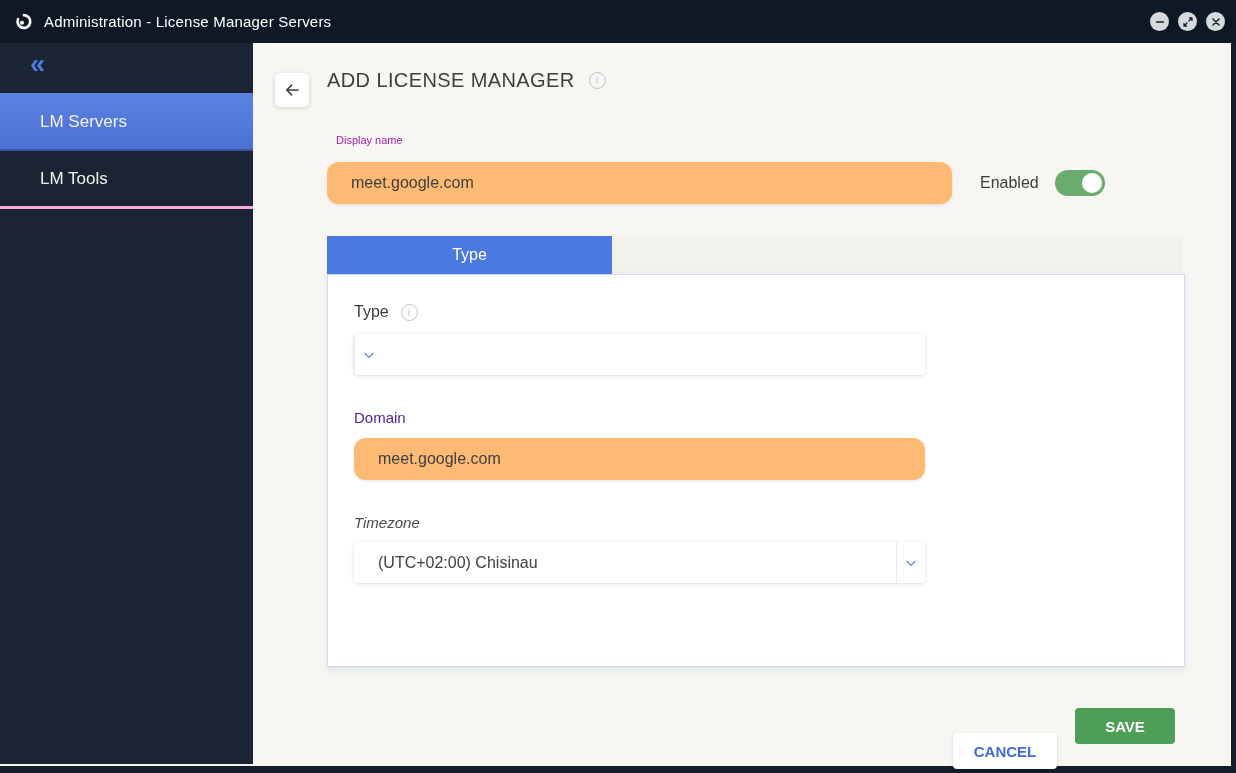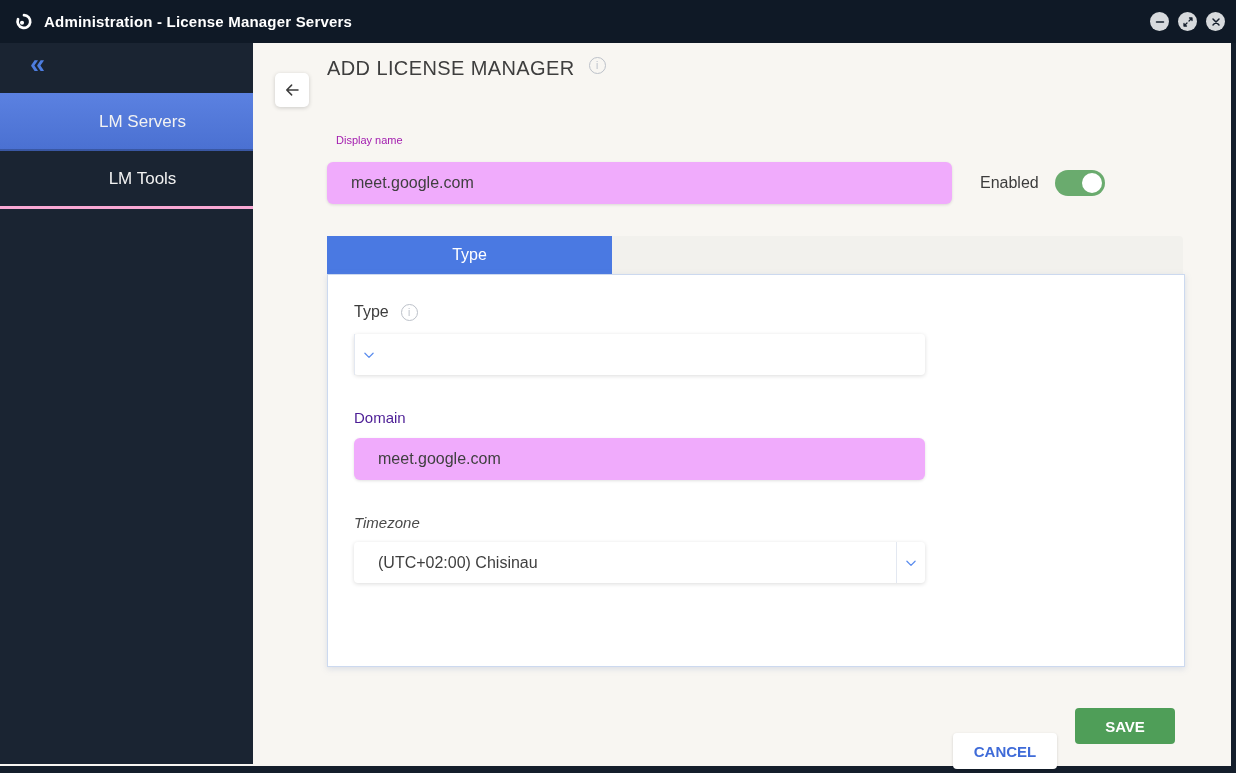--- a/index.html
+++ b/index.html
@@ -3,51 +3,51 @@
 <meta charset="utf-8">
 <style>
   * { box-sizing: border-box; }
   body { margin: 0; font-family: "Liberation Sans", sans-serif; }
   #app { position: relative; width: 1236px; height: 773px; background: #141e2b; overflow: hidden; }
 
   
   #titlebar { position: absolute; left: 0; top: 0; width: 1236px; height: 43px;
               background: #0f1926; display: flex; align-items: center; }
   .logo { margin-left: 14px; display: flex; align-items: center; }
-  .title-text { color: #ffffff; font-weight: bold; font-size: 15px; margin-left: 10px; letter-spacing: .2px; }
+  .title-text { color: #ffffff; font-weight: normal; font-size: 15px; margin-left: 10px; letter-spacing: .2px; }
   .win-controls { position: absolute; right: 11px; top: 12px; display: flex; gap: 9px; }
   .win-btn { width: 19px; height: 19px; border-radius: 50%; background: #d7dadd;
              display: flex; align-items: center; justify-content: center; border: none; padding: 0; cursor: pointer; }
 
   
   #body-area { position: absolute; left: 0; top: 43px; width: 1231px; height: 723px; background: #f8f6f2; }
 
   
   #sidebar { position: absolute; left: 0; top: 0; width: 253px; height: 721px; background: #1a2432; }
   .collapse-btn { position: absolute; left: 30px; top: 8px; background: none; border: none;
                   color: #4d7de0; font-size: 27px; font-weight: bold; cursor: pointer; padding: 0; line-height: 1; }
   .nav-item { position: absolute; left: 0; width: 253px; height: 58px; display: flex; align-items: center;
-              padding-left: 32px; color: #f2f2f2; font-size: 17px; cursor: pointer; justify-content: center; }
+              padding-left: 40px; color: #f2f2f2; font-size: 17px; cursor: pointer; }
   .nav-item.selected { background: linear-gradient(180deg, #5b81e1, #4a70d1);
                        box-shadow: inset 0 -2px 0 rgba(0,0,0,0.22); }
   .nav-item.plain { border-bottom: 3px solid #f9a8d4; }
 
   
   #content { position: absolute; left: 253px; top: 0; width: 978px; height: 723px; }
 
   .back-btn { position: absolute; left: 22px; top: 30px; width: 34px; height: 34px; background: #ffffff;
               border: none; border-radius: 5px; box-shadow: 0 1px 4px rgba(0,0,0,0.18);
               display: flex; align-items: center; justify-content: center; cursor: pointer; }
-  .header-row { position: absolute; left: 74px; top: 14px; height: 34px; display: flex; gap: 14px; }
+  .header-row { position: absolute; left: 74px; top: 20px; height: 34px; display: flex; align-items: center; gap: 14px; }
   .page-title { font-size: 20px; color: #3e3e3e; letter-spacing: .4px; }
   .info-icon { width: 17px; height: 17px; min-width: 17px; border: 1.5px solid #bcc1c9; border-radius: 50%;
                color: #bcc1c9; font-size: 10px; display: flex; align-items: center; justify-content: center; }
 
   .field-label { position: absolute; font-size: 11px; color: #a21caf; margin-left: 9px; }
-  .text-input { position: absolute; border: none; border-radius: 6px; background: #f0abfc;
+  .text-input { position: absolute; border: none; border-radius: 12px; background: #fdba74;
                 box-shadow: 0 1px 3px rgba(0,0,0,0.12); padding: 0 24px; font-size: 16px; color: #3f3f3f;
                 font-family: "Liberation Sans", sans-serif; outline: none; }
 
   #display-label { left: 74px; top: 91px; }
   #display-input { left: 74px; top: 119px; width: 625px; height: 42px; }
 
   .enabled-row { position: absolute; left: 727px; top: 119px; height: 42px; display: flex; align-items: center; gap: 16px; }
   .enabled-label { font-size: 16px; color: #3c3c3c; }
   .toggle { position: relative; width: 50px; height: 26px; border-radius: 13px; background: #6aab6e;
             border: none; cursor: pointer; padding: 0; }

